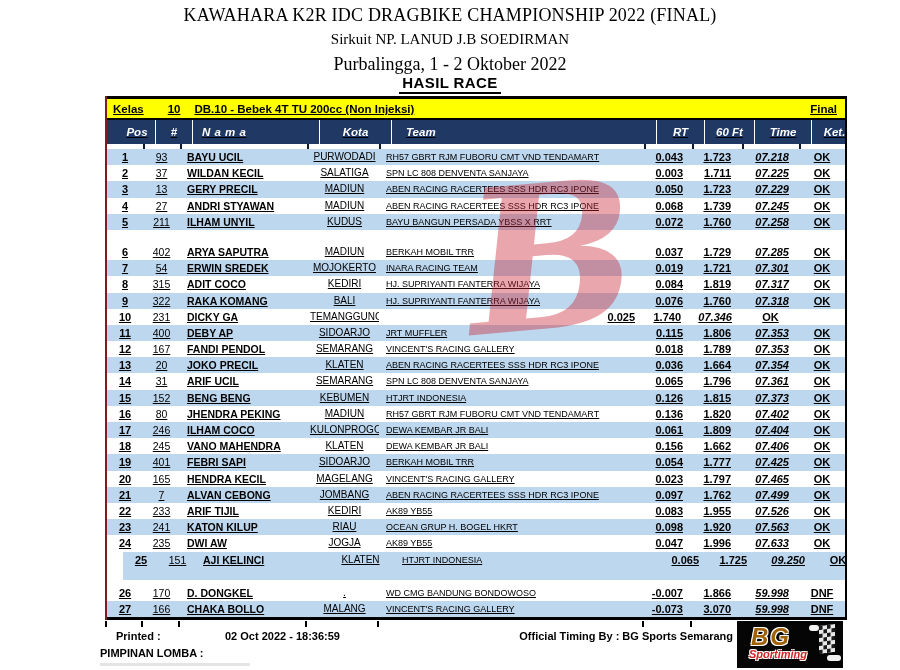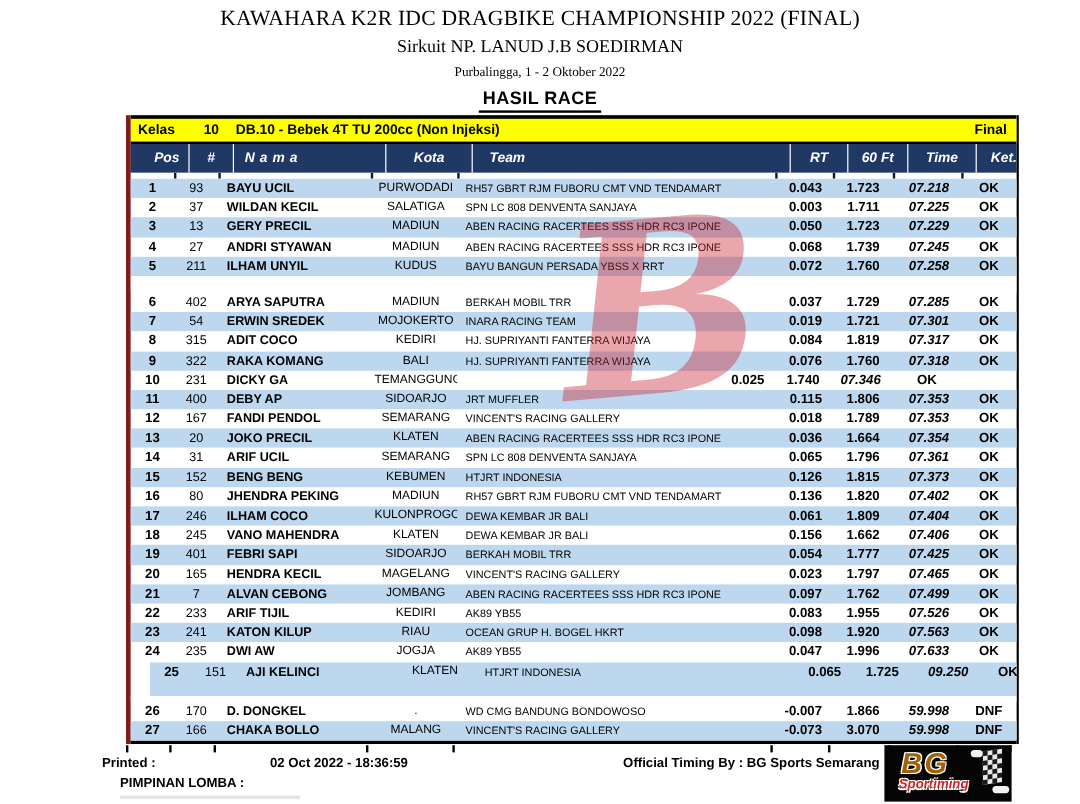--- a/index.html
+++ b/index.html
@@ -6,28 +6,28 @@
   body{
     width:900px;height:670px;position:relative;overflow:hidden;
     background:#fff;font-family:"Liberation Sans",sans-serif;color:#000;
   }
   
   .doc-title{position:absolute;left:0;top:5px;width:100%;text-align:center;
     font-family:"Liberation Serif",serif;font-size:18px;letter-spacing:.2px;}
   .doc-sub{position:absolute;left:0;top:31px;width:100%;text-align:center;
     font-family:"Liberation Serif",serif;font-size:15px;}
   .doc-date{position:absolute;left:0;top:54px;width:100%;text-align:center;
-    font-family:"Liberation Serif",serif;font-size:11px;}
+    font-family:"Liberation Serif",serif;font-size:18px;}
   .section-wrap{position:absolute;left:0;top:74px;width:100%;text-align:center;}
   .section-title{display:inline-block;font-size:15px;font-weight:bold;
     border-bottom:2px solid #000;padding:0 3px 1px 3px;letter-spacing:.4px;}
 
   
   .table-frame{position:absolute;left:105px;top:96px;width:738px;
-    border-left:4px solid #7f1d1d;border-right:2px solid #000;}
+    border-left:2px solid #7f1d1d;border-right:2px solid #000;text-decoration:underline;}
   .class-bar{height:19px;background:#FFFF00;border-top:3px solid #000;border-bottom:2px solid #000;
     display:flex;align-items:center;font-size:11.5px;font-weight:bold;}
   .cb-label{margin-left:6px;}
   .cb-code{margin-left:24px;}
   .cb-name{margin-left:14px;}
   .cb-stage{margin-left:auto;margin-right:8px;}
 
   .grid{display:grid;grid-template-columns:36px 37px 127px 72px 265px 48px 50px 57px 46px;}
 
   .thead{background:#1F3864;color:#fff;height:24px;padding-left:12px;}
@@ -68,21 +68,21 @@
   
   .watermark{position:absolute;left:432px;top:168px;width:240px;height:190px;z-index:3;
     pointer-events:none;font-family:"DejaVu Serif",serif;font-weight:bold;font-style:italic;
     font-size:200px;line-height:180px;color:rgba(199,33,48,.40);transform:rotate(-5deg);
     text-align:center;}
   .tbody .row,.tbody .spacer{z-index:1;}
   .tbody .cell{position:relative;z-index:4;}
 
   
   .ft{position:absolute;font-size:11px;font-weight:bold;white-space:nowrap;}
-  .ft-printed-label{left:85px;top:630px;}
+  .ft-printed-label{left:116px;top:630px;}
   .ft-printed-value{left:185px;top:630px;padding-left:40px;}
   .ft-official{top:630px;right:167px;}
   .ft-pimpinan{left:100px;top:647px;}
   .sig-line{position:absolute;left:100px;top:663px;width:150px;height:3px;background:#e4e4e4;}
 
   .logo-box{position:absolute;left:737px;top:621px;width:106px;height:47px;background:#050505;
     overflow:hidden;}
   .logo-bg{position:absolute;left:14px;top:2px;font-size:24px;font-weight:bold;font-style:italic;
     color:#a16207;letter-spacing:2px;
     text-shadow:-1px -1px 0 #fff,1px -1px 0 #fff,-1px 1px 0 #fff,1px 1px 0 #fff;}

